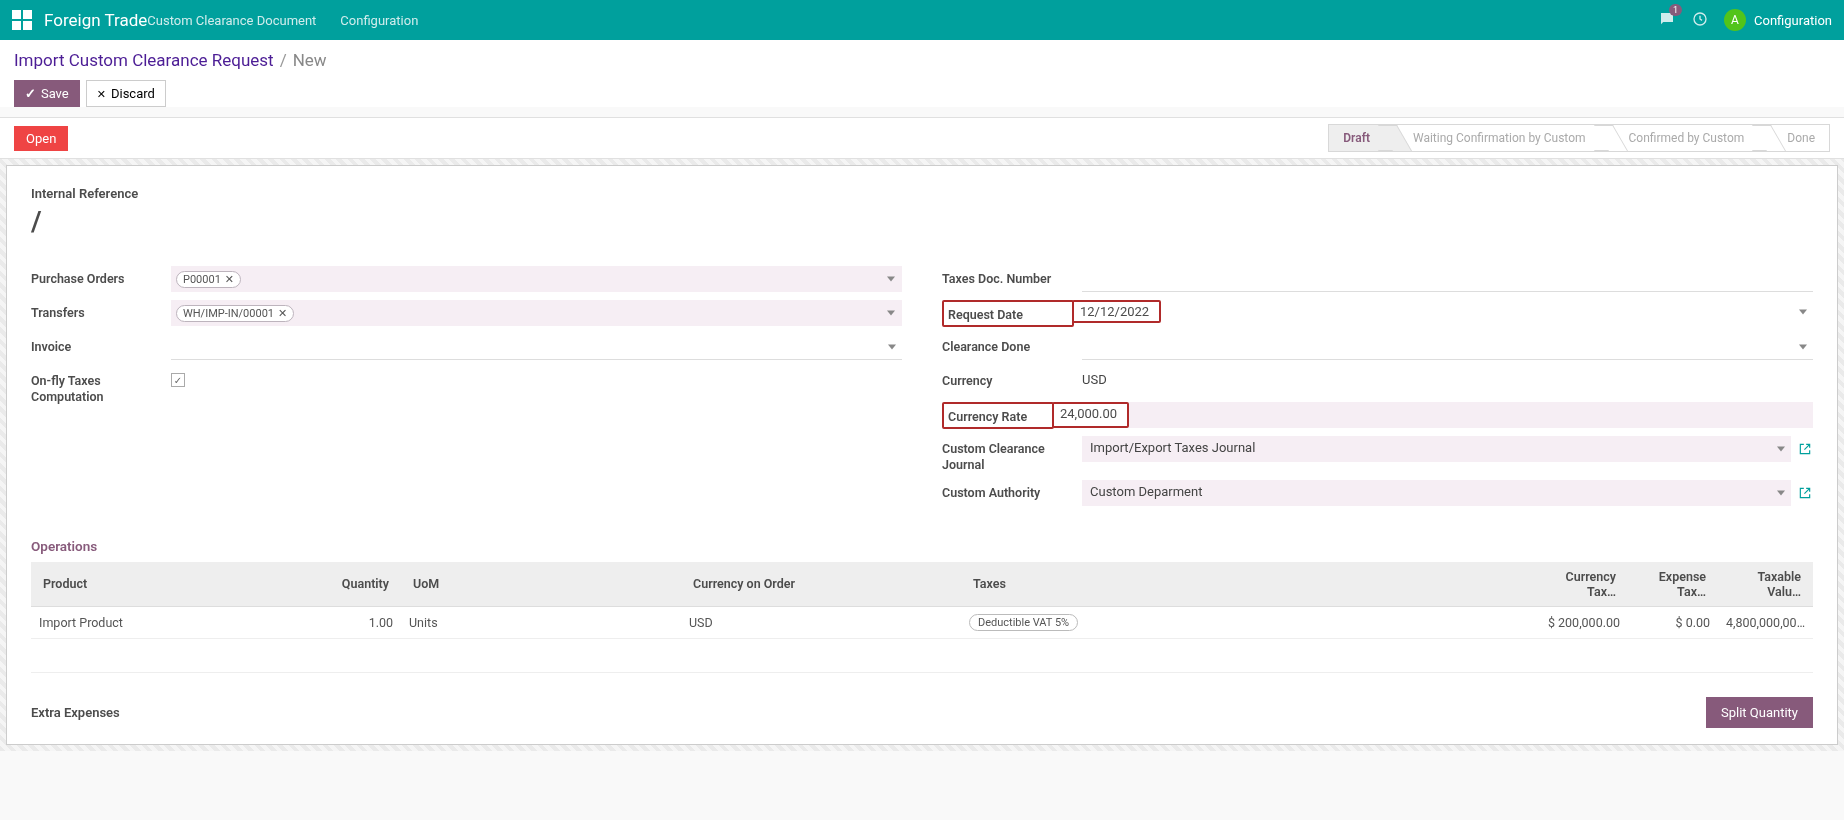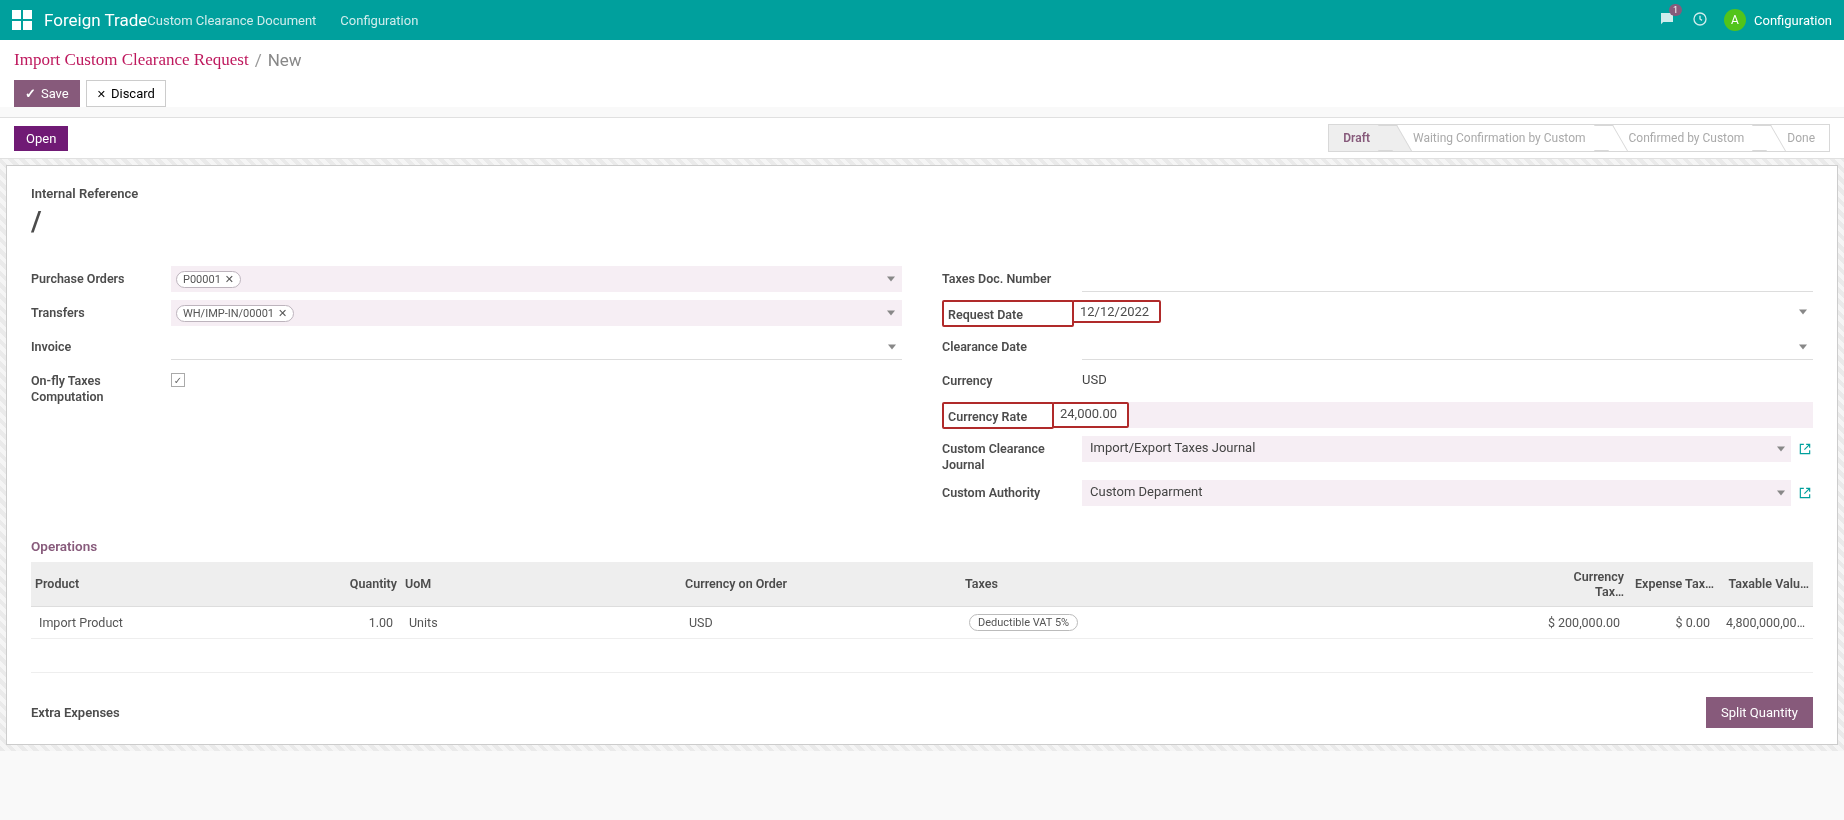--- a/index.html
+++ b/index.html
@@ -16,33 +16,33 @@
 .navbar .chat-icon svg { width: 18px; height: 18px; fill: #d0ecec; }
 .navbar .chat-badge { position: absolute; top: -6px; right: -6px; background: #875a7b; color: #fff; border-radius: 8px; font-size: 9px; padding: 1px 4px; }
 .navbar .clock-icon { margin-right: 16px; cursor: pointer; }
 .navbar .clock-icon svg { width: 16px; height: 16px; fill: none; stroke: #d0ecec; stroke-width: 2; }
 .navbar .avatar { width: 22px; height: 22px; background: #52c41a; border-radius: 50%; color: #fff; display: flex; align-items: center; justify-content: center; font-size: 12px; margin-right: 8px; }
 .navbar .username { color: #fff; font-size: 13px; }
 
 
 .breadcrumb-bar { background: #fff; padding: 10px 14px 0 14px; }
 .breadcrumb { display: flex; align-items: center; font-size: 17px; margin-bottom: 10px; }
-.breadcrumb .bc-link { color: #be185d; cursor: pointer; font-family: Liberation Serif, serif; }
+.breadcrumb .bc-link { color: #4c1d95; cursor: pointer; }
 .breadcrumb .bc-sep { color: #999; margin: 0 6px; }
 .breadcrumb .bc-current { color: #888; }
 
 .action-buttons { display: flex; gap: 6px; margin-bottom: 10px; }
 .btn { border: 1px solid #ccc; background: #fff; padding: 5px 10px; font-size: 13px; cursor: pointer; display: inline-flex; align-items: flex-end; gap: 5px; }
 .btn-primary { background: #875a7b; color: #fff; border-color: #875a7b; }
 .btn .check::before { content: "✓"; font-weight: bold; }
 .btn .x::before { content: "✕"; font-size: 11px; }
 
 
 .status-row { background: #fff; border-top: 1px solid #e0e0e0; border-bottom: 1px solid #e0e0e0; display: flex; align-items: center; padding: 6px 14px; }
-.btn-open { background: #701a75; color: #fff; border: none; padding: 5px 12px; font-size: 13px; cursor: pointer; }
+.btn-open { background: #ef4444; color: #fff; border: none; padding: 5px 12px; font-size: 13px; cursor: pointer; }
 .status-row .spacer { flex: 1; }
 .statusbar { display: flex; align-items: center; }
 .status-step { position: relative; padding: 6px 18px 6px 24px; font-size: 12px; color: #aaa; background: #fff; border: 1px solid #d8d8d8; border-right: none; }
 .status-step:first-child { padding-left: 14px; }
 .status-step::after { content: ""; position: absolute; right: -9px; top: 0; bottom: 0; width: 18px; background: inherit; border-top: 1px solid #d8d8d8; border-right: 1px solid #d8d8d8; transform: skewX(30deg); transform-origin: top; z-index: 1; }
 .status-step::before { content: ""; position: absolute; right: -9px; top: 50%; bottom: 0; width: 18px; background: inherit; border-right: 1px solid #d8d8d8; border-bottom: 1px solid #d8d8d8; transform: skewX(-30deg); transform-origin: bottom; z-index: 1; }
 .status-step.active { color: #875a7b; font-weight: 600; background: #eee; }
 .status-step:last-child { border-right: 1px solid #d8d8d8; padding-right: 14px; }
 .status-step:last-child::after, .status-step:last-child::before { display: none; }
 
@@ -70,21 +70,21 @@
 .hl-red { border: 2px solid #b02a2a; border-radius: 2px; padding: 2px 4px; }
 
 .checkbox { width: 14px; height: 14px; border: 1px solid #aaa; display: inline-flex; align-items: center; justify-content: center; margin-top: 5px; cursor: pointer; font-size: 10px; color: #666; }
 
 .ext-link { width: 16px; height: 16px; display: inline-flex; align-items: center; justify-content: center; cursor: pointer; }
 .ext-link svg { width: 14px; height: 14px; stroke: #00a09d; fill: none; stroke-width: 2; }
 
 .section-title { font-size: 13.5px; font-weight: 600; color: #875a7b; margin: 24px 0 8px 0; }
 
 .tbl { width: 100%; border-collapse: collapse; font-size: 12.5px; }
-.tbl th { background: #eee; text-align: left; padding: 7px 4px; font-weight: 600; color: #4c4c4c; border-bottom: 1px solid #ddd; }
+.tbl th { background: #eee; text-align: left; padding: 7px 12px; font-weight: 600; color: #4c4c4c; border-bottom: 1px solid #ddd; }
 .tbl th.r, .tbl td.r { text-align: right; }
 .tbl td { padding: 7px 8px; border-bottom: 1px solid #eee; color: #555; }
 .tax-tag { border: 1px solid #bbb; border-radius: 10px; padding: 1px 8px; font-size: 11px; color: #555; display: inline-block; }
 
 .footer-row { display: flex; align-items: center; margin: 24px 0 16px 0; }
 .footer-row .ft-label { font-weight: 600; font-size: 13px; }
 .footer-row .spacer { flex: 1; }
 
 .sel-with-link { display: flex; align-items: center; gap: 6px; }
 .sel-with-link .txt-input { flex: 1; position: relative; }
@@ -207,21 +207,21 @@
         <div class="form-row">
           <div class="fl hl-red" style="width:132px;">Request Date</div>
           <div class="fv" style="display:flex; align-items:center;">
             <div class="hl-red" style="margin-left:-2px; padding:2px 10px 2px 6px;"><span style="font-size:13px;">12/12/2022</span></div>
             <div style="flex:1; position:relative;">
                 <span class="sel-caret"></span>
               </div>
           </div>
         </div>
         <div class="form-row">
-          <div class="fl">Clearance Date</div>
+          <div class="fl">Clearance Done</div>
           <div class="fv">
               <div class="plain-input" style="position:relative;">
                 <span class="sel-caret"></span>
               </div>
             </div>
         </div>
         <div class="form-row">
           <div class="fl">Currency</div>
           <div class="fv">
               <div class="txt-input readonly">USD</div>

